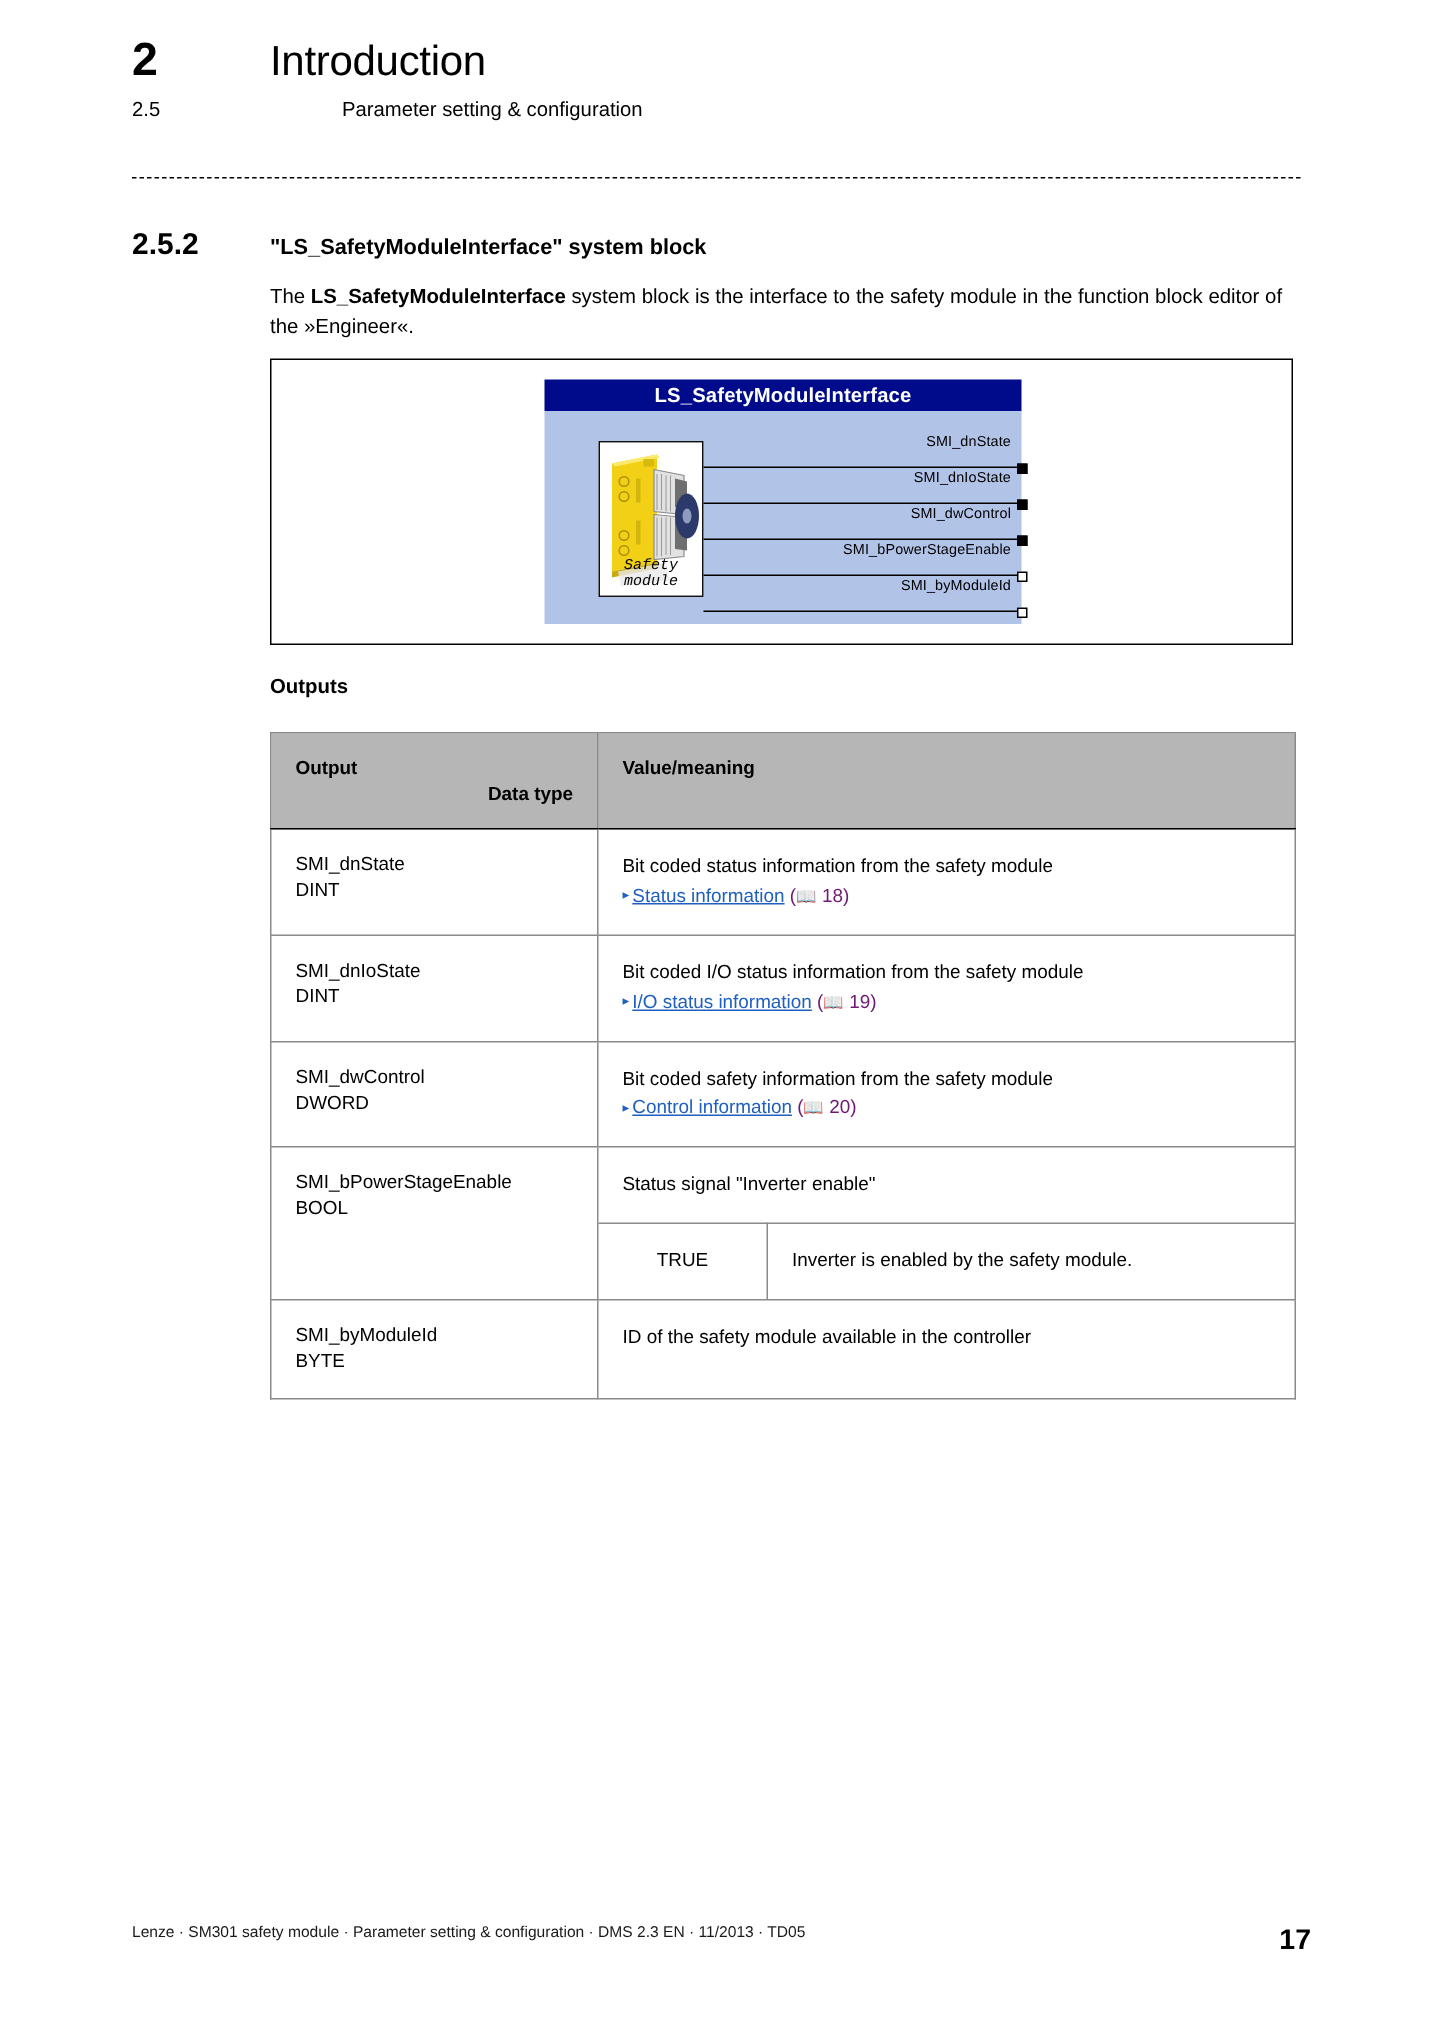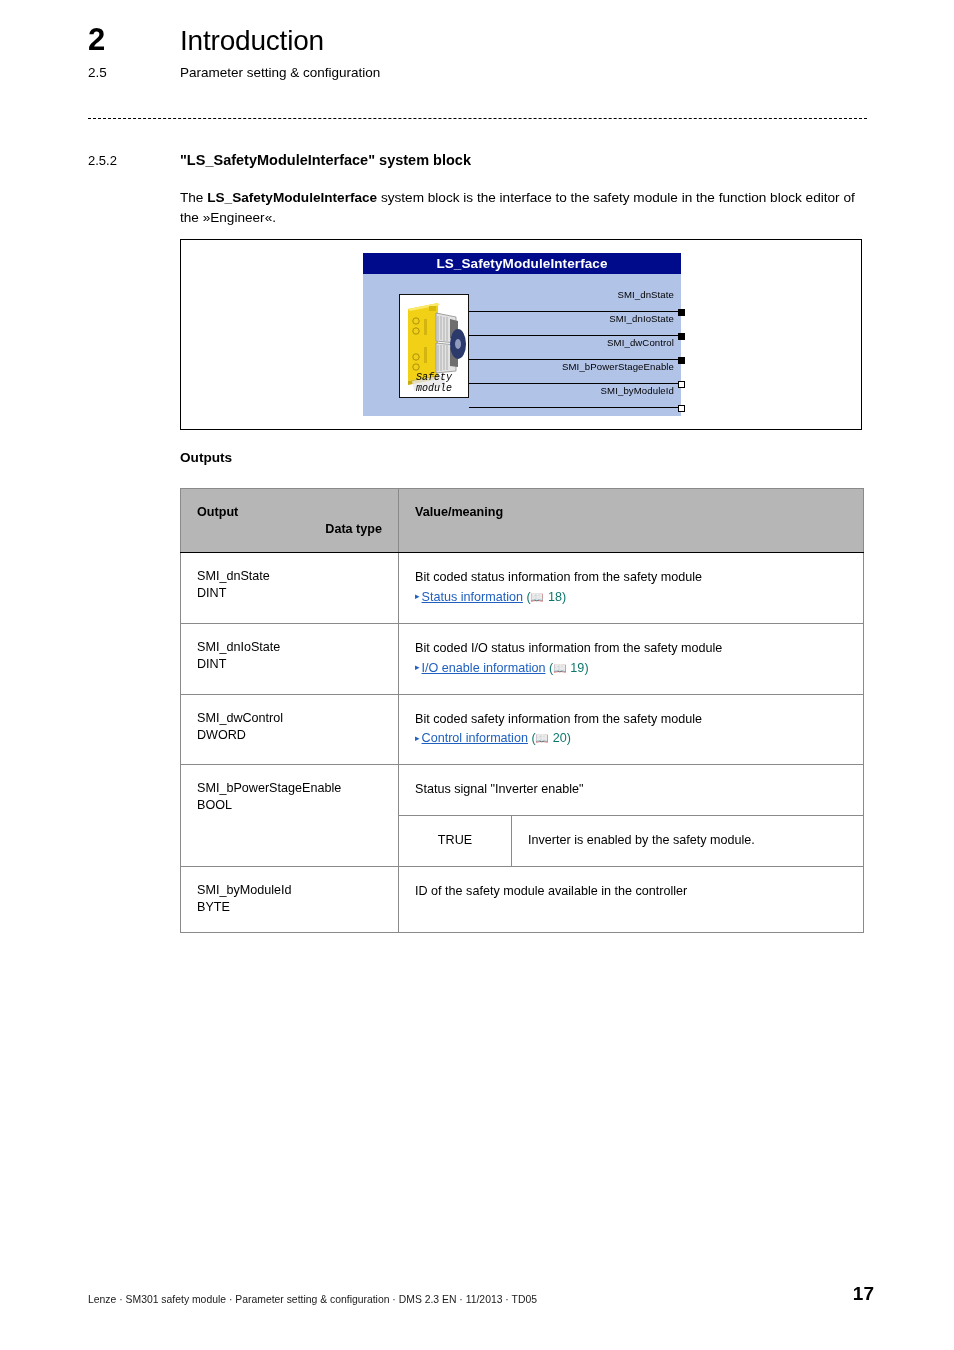--- a/index.html
+++ b/index.html
@@ -44,20 +44,21 @@
     margin-top: 7px;
   }
   .section-num {
     width: 92px;
     font-size: 13.5px;
     font-weight: 400;
   }
   .section-title {
     font-size: 13.5px;
     font-weight: 400;
+    margin-left: 48px;
   }
 
   .dashed-rule {
     position: absolute;
     left: 88px;
     top: 118px;
     width: 779px;
     height: 0;
     border-top: 1.6px dashed #000000;
   }
@@ -66,22 +67,22 @@
   .subsection {
     position: absolute;
     left: 88px;
     top: 152px;
     width: 790px;
     display: flex;
     align-items: baseline;
   }
   .subsection-num {
     width: 92px;
-    font-size: 13px;
-    font-weight: normal;
+    font-size: 20px;
+    font-weight: bold;
   }
   .subsection-title {
     font-size: 14.5px;
     font-weight: bold;
   }
 
   .intro-para {
     position: absolute;
     left: 180px;
     top: 188px;
@@ -254,21 +255,21 @@
     color: #1f5fbf;
     font-size: 9px;
     vertical-align: 1.5px;
     margin-right: 2px;
   }
   .xref .lnk {
     color: #1f5fbf;
     text-decoration: underline;
   }
   .xref .pg {
-    color: #0f766e;
+    color: #701a75;
   }
   .xref .book {
     font-size: 11px;
   }
 
   .subtable {
     width: 100%;
     border-collapse: collapse;
   }
   .subtable td { border: none; }
@@ -288,21 +289,20 @@
   }
   .pad-spacer { padding: 5px 8px 6px 8px; }
 
   
   .footer {
     position: absolute;
     left: 88px;
     top: 1283px;
     width: 786px;
     display: flex;
-    align-items: flex-end;
     justify-content: space-between;
   }
   .footer-text {
     font-size: 10.4px;
     color: #1a1a1a;
   }
   .footer-page {
     font-size: 19px;
     font-weight: bold;
   }
@@ -433,21 +433,21 @@
       </td>
     </tr>
 
     <tr>
       <td class="cell-name">
         <span class="nm">SMI_dnIoState</span>
         <span class="dt">DINT</span>
       </td>
       <td class="cell-desc">
         <span>Bit coded I/O status information from the safety module</span>
-        <span class="xref"><span class="tri">▸</span><span class="lnk">I/O enable information</span><span class="pg"> (<span class="book">📖</span> <span>19</span>)</span></span>
+        <span class="xref"><span class="tri">▸</span><span class="lnk">I/O status information</span><span class="pg"> (<span class="book">📖</span> <span>19</span>)</span></span>
       </td>
     </tr>
 
     <tr>
       <td class="cell-name">
         <span class="nm">SMI_dwControl</span>
         <span class="dt">DWORD</span>
       </td>
       <td class="cell-desc">
         <span>Bit coded safety information from the safety module</span>

